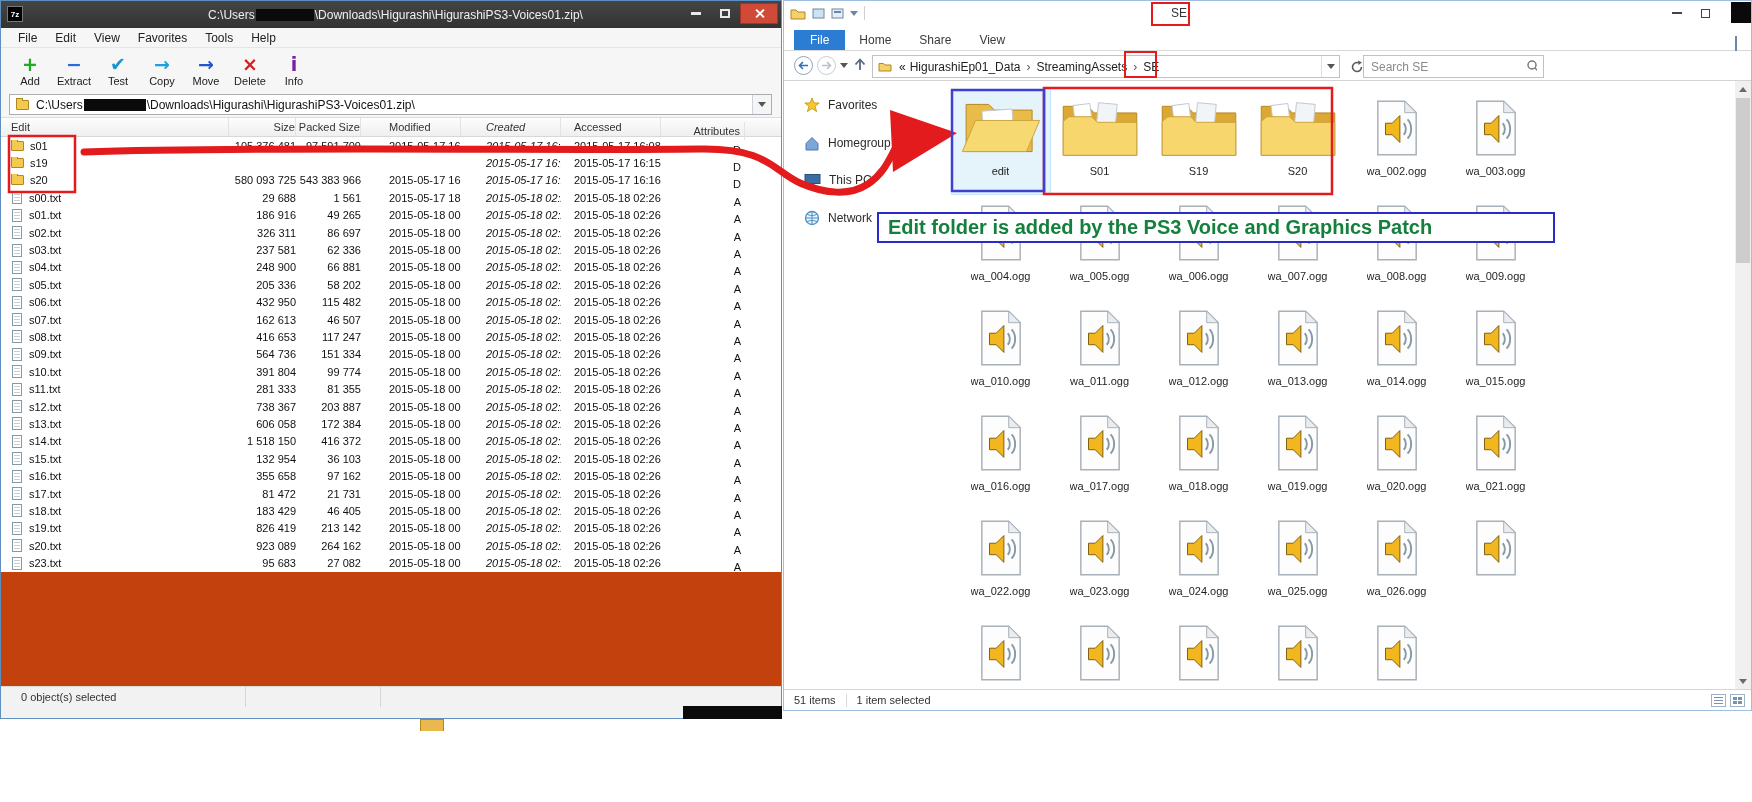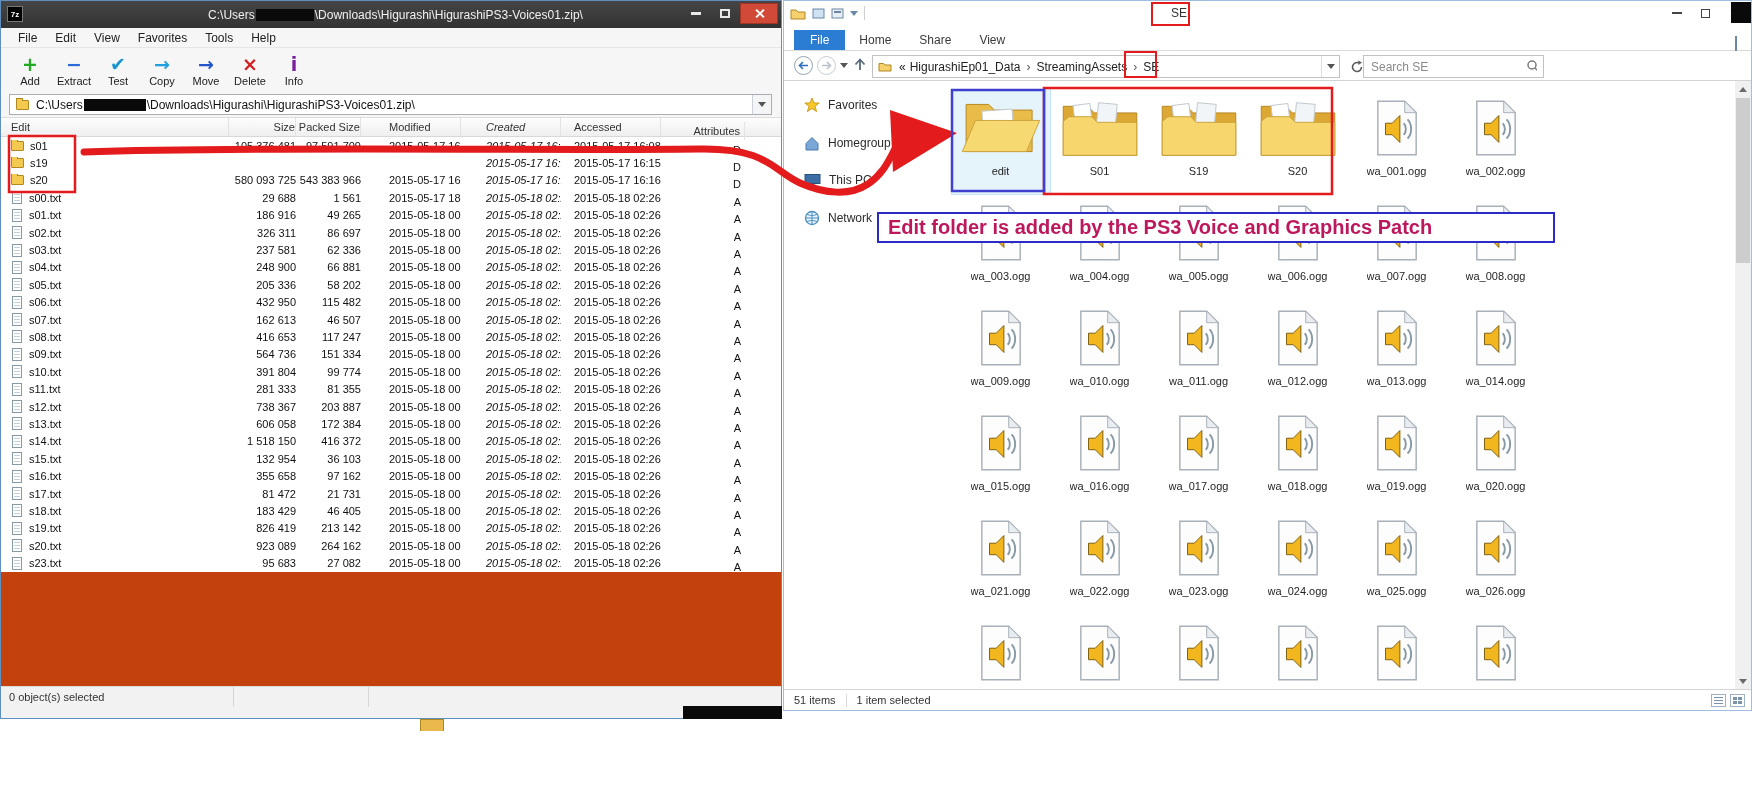--- a/index.html
+++ b/index.html
@@ -46,21 +46,21 @@
   .c-accessed { width:100px; padding-left:13px; display:flex; align-items:center; }
   .c-attr { width:84px; justify-content:flex-end; text-align:left; display:flex; align-items:center; padding-right:4px;margin-top:8px; }
   .z-body { background:#fff; }
   .zrow { display:flex; height:17.4px; font-size:11px; color:#111; align-items:center; }
   .zrow .c-name { padding-left:8px; }
   .zi-folder { width:13px; height:10px; background:#f3c94f; border:1px solid #b08820; border-radius:1px; position:relative; margin:0 6px 0 2px; flex:none; }
   .zi-folder::before { content:""; position:absolute; top:-3px; left:-1px; width:5px; height:2px; background:#f3c94f; border:1px solid #b08820; border-bottom:none; }
   .zi-doc { width:10px; height:13px; background:#fff; border:1px solid #8899a6; margin:0 7px 0 3px; flex:none;
             background-image:repeating-linear-gradient(to bottom, transparent 0 2px, #c3ced6 2px 3px); background-clip:content-box; padding:2px 1px; }
   .z-bottom { position:absolute; left:0; right:0; bottom:0; height:32px; background:#f2f2f2; border-top:1px solid #dcdcdc; }
-  .z-statusrow { height:20px; display:flex; font-size:11px; color:#333; align-items:flex-end; }
+  .z-statusrow { height:20px; display:flex; font-size:11px; color:#333; align-items:flex-end;padding-left:12px; }
   .z-cell1 { width:233px; padding-left:8px; height:100%; display:flex; align-items:center; border-right:1px solid #d6d6d6; }
   .z-cell2 { width:135px; height:100%; border-right:1px solid #d6d6d6; }
   .z-cell3 { flex:1; height:100%; }
 
   
   #expwin { position:absolute; left:783px; top:0; width:969px; height:711px; background:#fff; border:1px solid #9ebfdf; }
   .e-title { position:relative; height:28px; background:#fff; }
   .e-qat { position:absolute; left:6px; top:5px; display:flex; align-items:center; gap:6px; }
   .e-qat .sep { width:1px; height:14px; background:#d0d0d0; }
   .e-titletext { position:absolute; left:372px; top:5px; width:46px; text-align:center; font-size:12px; color:#333; }
@@ -111,21 +111,21 @@
   .vi .bars { width:9px; height:7px; background:repeating-linear-gradient(to bottom,#7a93ab 0 1px, transparent 1px 3px); }
   .vi .boxes { width:9px; height:7px; background:
       linear-gradient(#7a93ab,#7a93ab) left top/4px 3px no-repeat,
       linear-gradient(#7a93ab,#7a93ab) right top/4px 3px no-repeat,
       linear-gradient(#7a93ab,#7a93ab) left bottom/4px 3px no-repeat,
       linear-gradient(#7a93ab,#7a93ab) right bottom/4px 3px no-repeat; }
 
   
   #anno-svg { position:absolute; left:0; top:0; width:1752px; height:802px; pointer-events:none; z-index:40; }
   #note-box { position:absolute; left:877px; top:212px; width:678px; height:31px; background:#fff; border:2px solid #2a2ac8; z-index:38;
-              font-size:20px; font-weight:bold; color:#be185d; line-height:27px; padding-left:9px; white-space:nowrap; }
+              font-size:20px; font-weight:bold; color:#15803d; line-height:27px; padding-left:9px; white-space:nowrap; }
   .redact-abs { position:absolute; background:#0a0a0a; z-index:30; }
   #taskbar-peek { position:absolute; left:420px; top:719px; width:24px; height:12px; background:#e9b94d; border:1px solid #b08820; border-bottom:none; z-index:5; }
 </style>
 </head>
 <body>
 
 <div id="stage">
 
   <div id="zipwin">
     <div class="z-title">
@@ -669,31 +669,20 @@
           </div>
           <div class="gcell">
             <span class="gicon">
               <svg width="46" height="56" viewBox="0 0 48 58">
                 <path d="M4 1 H32 L44 13 V57 H4 Z" fill="#fdfdfd" stroke="#a8b0b8" stroke-width="1.5"></path>
                 <path d="M32 1 L44 13 H32 Z" fill="#e9edf0" stroke="#a8b0b8"></path>
                 <polygon points="12,24 19,24 27,16 27,44 19,36 12,36" fill="#f2b71e" stroke="#7a5c10"></polygon>
                 <path d="M31 24 C34 27 34 33 31 36 M35 20 C40 25 40 35 35 40" stroke="#8899a6" stroke-width="2" fill="none"></path>
               </svg>
             </span>
-            <span class="glabel">wa_001.ogg</span>
-          </div>
-          <div class="gcell">
-            <span class="gicon">
-              <svg width="46" height="56" viewBox="0 0 48 58">
-                <path d="M4 1 H32 L44 13 V57 H4 Z" fill="#fdfdfd" stroke="#a8b0b8" stroke-width="1.5"></path>
-                <path d="M32 1 L44 13 H32 Z" fill="#e9edf0" stroke="#a8b0b8"></path>
-                <polygon points="12,24 19,24 27,16 27,44 19,36 12,36" fill="#f2b71e" stroke="#7a5c10"></polygon>
-                <path d="M31 24 C34 27 34 33 31 36 M35 20 C40 25 40 35 35 40" stroke="#8899a6" stroke-width="2" fill="none"></path>
-              </svg>
-            </span>
             <span class="glabel">wa_002.ogg</span>
           </div>
           <div class="gcell">
             <span class="gicon">
               <svg width="46" height="56" viewBox="0 0 48 58">
                 <path d="M4 1 H32 L44 13 V57 H4 Z" fill="#fdfdfd" stroke="#a8b0b8" stroke-width="1.5"></path>
                 <path d="M32 1 L44 13 H32 Z" fill="#e9edf0" stroke="#a8b0b8"></path>
                 <polygon points="12,24 19,24 27,16 27,44 19,36 12,36" fill="#f2b71e" stroke="#7a5c10"></polygon>
                 <path d="M31 24 C34 27 34 33 31 36 M35 20 C40 25 40 35 35 40" stroke="#8899a6" stroke-width="2" fill="none"></path>
               </svg>

